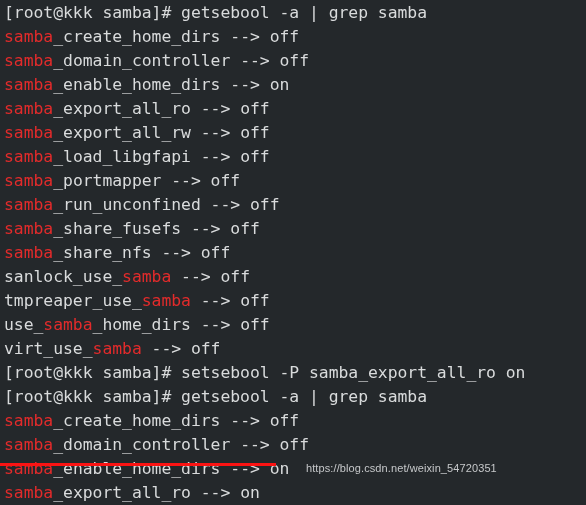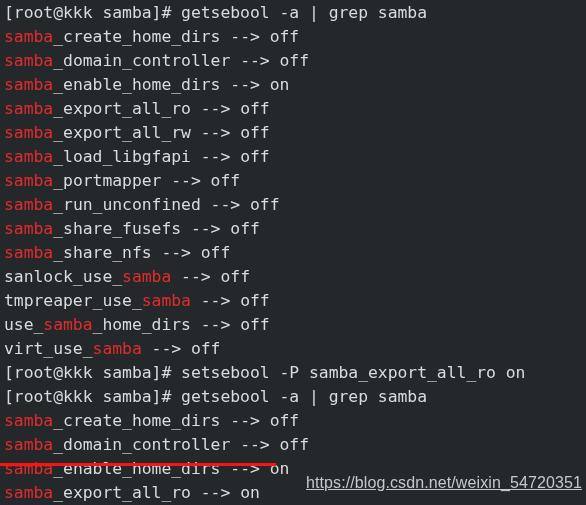--- a/index.html
+++ b/index.html
@@ -42,28 +42,27 @@
     position: absolute;
     left: 0px;
     top: 463px;
     width: 276px;
     height: 3px;
     background: #fc1313;
   }
   #watermark {
     position: absolute;
     left: 306px;
-    top: 473px;
+    top: 459px;
     font-family: "Liberation Sans", "DejaVu Sans", sans-serif;
-    font-size: 16px;
+    font-size: 11px;
     line-height: 19px;
     color: #c6c8ca;
     white-space: pre;
     letter-spacing: 0.1px;
-    text-decoration: underline;
   }
 </style>
 </head>
 <body>
 
 <div id="terminal" style="background: rgb(36, 40, 43); color: rgb(217, 219, 220);">
 
   <div id="lines"><div class="line"><span class="seg-plain">[root@kkk samba]# getsebool -a | grep samba</span></div><div class="line"><span class="seg-match" style="color: rgb(226, 43, 43);">samba</span><span class="seg-plain">_create_home_dirs --&gt; off</span></div><div class="line"><span class="seg-match" style="color: rgb(226, 43, 43);">samba</span><span class="seg-plain">_domain_controller --&gt; off</span></div><div class="line"><span class="seg-match" style="color: rgb(226, 43, 43);">samba</span><span class="seg-plain">_enable_home_dirs --&gt; on</span></div><div class="line"><span class="seg-match" style="color: rgb(226, 43, 43);">samba</span><span class="seg-plain">_export_all_ro --&gt; off</span></div><div class="line"><span class="seg-match" style="color: rgb(226, 43, 43);">samba</span><span class="seg-plain">_export_all_rw --&gt; off</span></div><div class="line"><span class="seg-match" style="color: rgb(226, 43, 43);">samba</span><span class="seg-plain">_load_libgfapi --&gt; off</span></div><div class="line"><span class="seg-match" style="color: rgb(226, 43, 43);">samba</span><span class="seg-plain">_portmapper --&gt; off</span></div><div class="line"><span class="seg-match" style="color: rgb(226, 43, 43);">samba</span><span class="seg-plain">_run_unconfined --&gt; off</span></div><div class="line"><span class="seg-match" style="color: rgb(226, 43, 43);">samba</span><span class="seg-plain">_share_fusefs --&gt; off</span></div><div class="line"><span class="seg-match" style="color: rgb(226, 43, 43);">samba</span><span class="seg-plain">_share_nfs --&gt; off</span></div><div class="line"><span class="seg-plain">sanlock_use_</span><span class="seg-match" style="color: rgb(226, 43, 43);">samba</span><span class="seg-plain"> --&gt; off</span></div><div class="line"><span class="seg-plain">tmpreaper_use_</span><span class="seg-match" style="color: rgb(226, 43, 43);">samba</span><span class="seg-plain"> --&gt; off</span></div><div class="line"><span class="seg-plain">use_</span><span class="seg-match" style="color: rgb(226, 43, 43);">samba</span><span class="seg-plain">_home_dirs --&gt; off</span></div><div class="line"><span class="seg-plain">virt_use_</span><span class="seg-match" style="color: rgb(226, 43, 43);">samba</span><span class="seg-plain"> --&gt; off</span></div><div class="line"><span class="seg-plain">[root@kkk samba]# setsebool -P samba_export_all_ro on</span></div><div class="line"><span class="seg-plain">[root@kkk samba]# getsebool -a | grep samba</span></div><div class="line"><span class="seg-match" style="color: rgb(226, 43, 43);">samba</span><span class="seg-plain">_create_home_dirs --&gt; off</span></div><div class="line"><span class="seg-match" style="color: rgb(226, 43, 43);">samba</span><span class="seg-plain">_domain_controller --&gt; off</span></div><div class="line"><span class="seg-match" style="color: rgb(226, 43, 43);">samba</span><span class="seg-plain">_enable_home_dirs --&gt; on</span></div><div class="line"><span class="seg-match" style="color: rgb(226, 43, 43);">samba</span><span class="seg-plain">_export_all_ro --&gt; on</span></div></div>
 
   <div id="underline-annotation" style="background: rgb(252, 19, 19);"></div>

